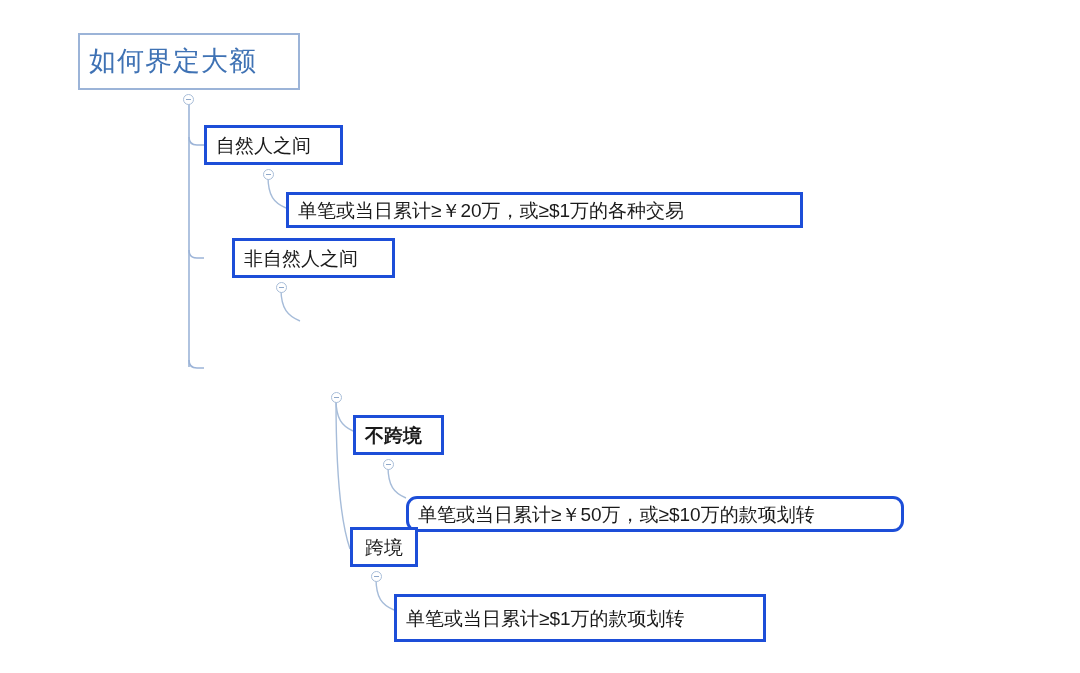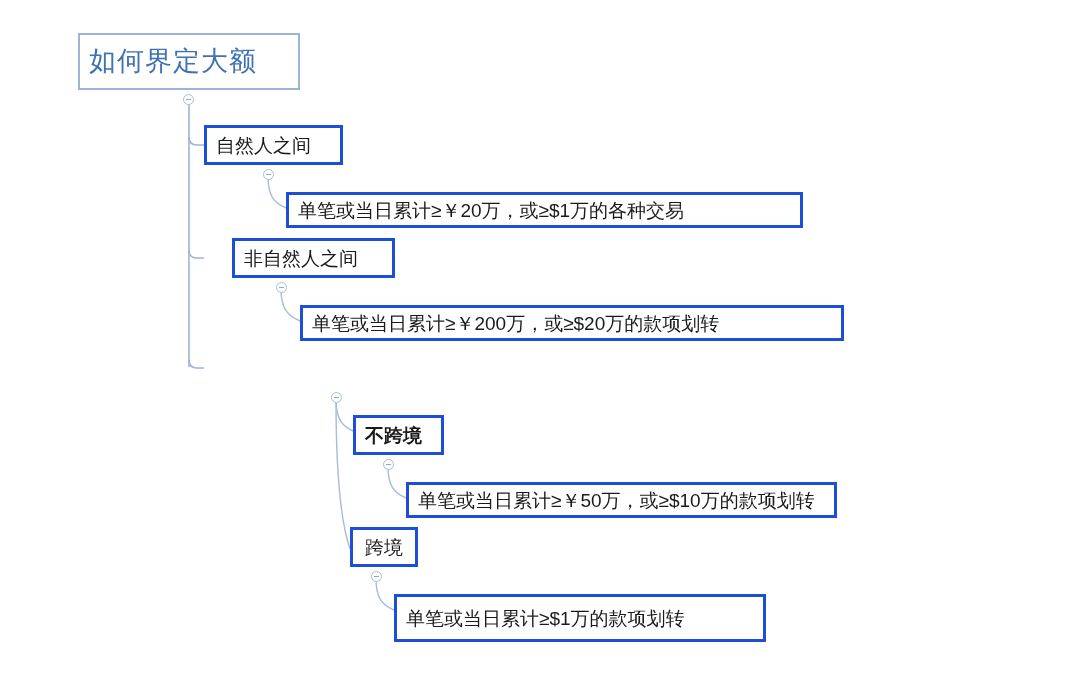--- a/index.html
+++ b/index.html
@@ -110,32 +110,29 @@
 
   <div class="node leaf pad" style="left:286px;top:192px;width:517px;height:36px;">
     <span class="label">单笔或当日累计≥￥20万，或≥$1万的各种交易</span>
   </div>
 
   <div class="node cat pad" style="left:204px;top:238px;width:163px;height:40px;margin-left:28px;">
     <span class="label">非自然人之间</span>
   </div>
   <div class="toggle" style="left:276px;top:282px;"></div>
 
-  <div class="node leaf pad" style="left:300px;top:305px;width:544px;height:36px;">
-    <span class="label">单笔或当日累计≥￥200万，或≥$20万的款项划转</span>
-  </div>
 
   <div class="toggle" style="left:331px;top:392px;"></div>
 
   <div class="node sub pad" style="left:353px;top:415px;width:91px;height:40px;font-weight:bold;">
     <span class="label">不跨境</span>
   </div>
   <div class="toggle" style="left:383px;top:459px;"></div>
 
-  <div class="node leaf pad" style="left:406px;top:482px;width:431px;height:36px;">
+  <div class="node leaf pad" style="left:406px;top:496px;width:498px;height:36px;border-radius:11px;">
     <span class="label">单笔或当日累计≥￥50万，或≥$10万的款项划转</span>
   </div>
 
   <div class="node sub pad" style="left:350px;top:527px;width:68px;height:40px;justify-content:center;">
     <span class="label">跨境</span>
   </div>
   <div class="toggle" style="left:371px;top:571px;"></div>
 
   <div class="node leaf pad" style="left:394px;top:594px;width:372px;height:48px;text-align:right;">
     <span class="label">单笔或当日累计≥$1万的款项划转</span>

